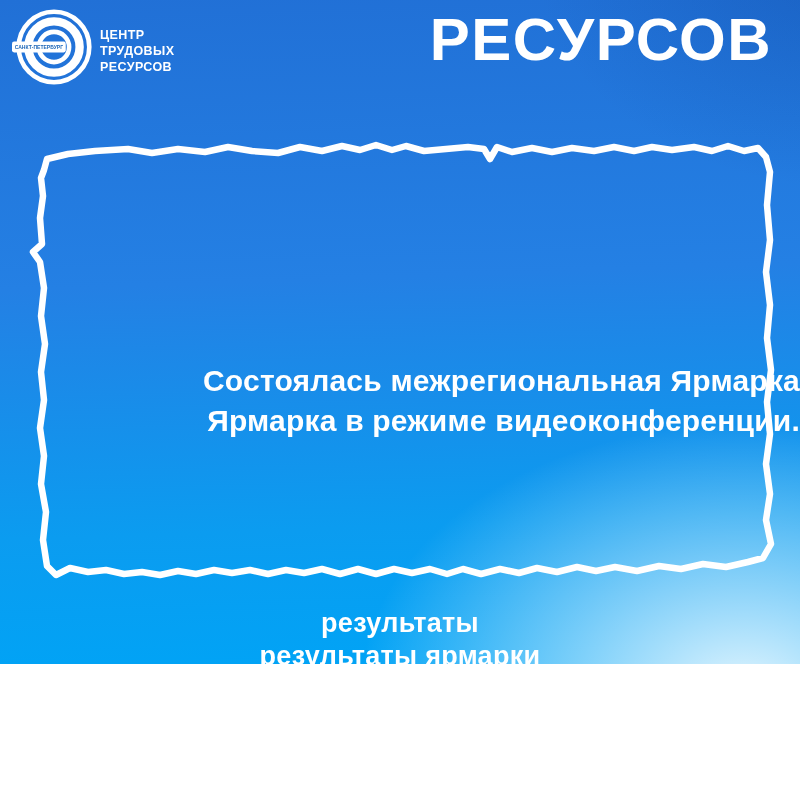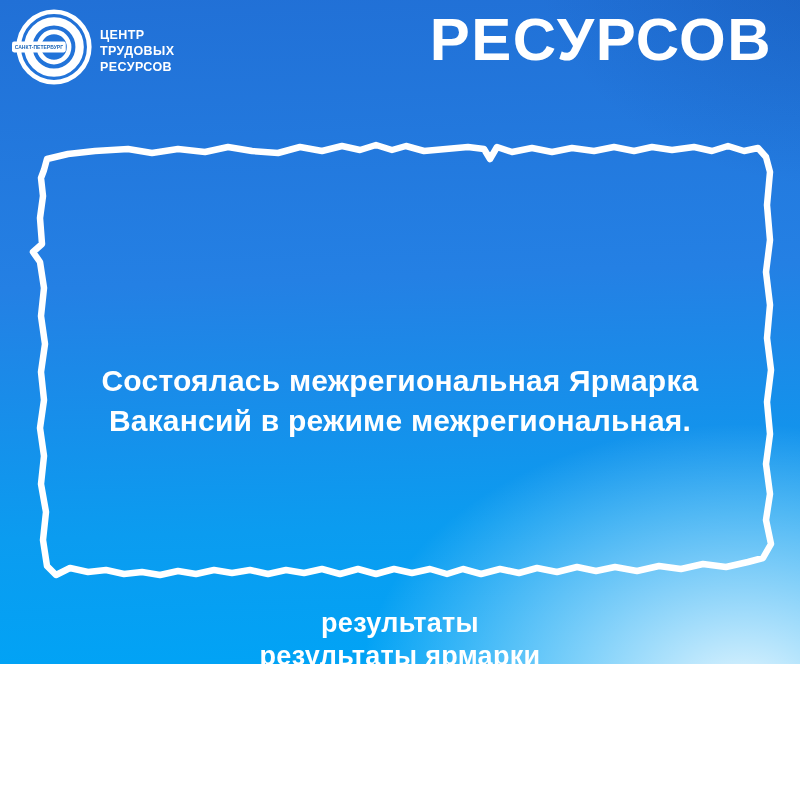--- a/index.html
+++ b/index.html
@@ -43,21 +43,21 @@
   .frame {
     position: absolute;
     left: 0; top: 0;
     width: 800px; height: 800px;
     pointer-events: none;
   }
   .headline {
     position: absolute;
     left: 0; top: 361px;
     width: 800px;
-    text-align: center;
+    text-align: right;
     font-size: 30px;
     font-weight: bold;
     line-height: 1.33;
     letter-spacing: 0.2px;
   }
   .headline span { display: block; }
   .subtitle {
     position: absolute;
     left: 0; top: 607px;
     width: 800px;
@@ -111,21 +111,21 @@
       L 557,572 L 537,568 L 519,573 L 500,569 L 481,574 L 463,569 L 447,574 L 430,569 L 412,573
       L 394,569 L 376,574 L 358,569 L 340,574 L 322,569 L 304,573 L 286,570 L 268,574 L 250,570
       L 232,573 L 214,570 L 196,574 L 178,571 L 160,575 L 142,572 L 124,574 L 106,570 L 88,572
       L 70,568 L 56,575 L 47,566
       L 43,540 L 46,512 L 41,484 L 44,456 L 40,428 L 44,400 L 41,372 L 45,344 L 41,316 L 44,288
       L 40,262 L 33,252 L 42,244 L 40,218 L 43,196 L 41,178 Z"></path>
   </svg>
 
   <div class="headline">
     <span>Состоялась межрегиональная Ярмарка</span>
-    <span>Вакансий в режиме межрегиональная.</span>
+    <span>Ярмарка в режиме видеоконференции.</span>
   </div>
 
   <div class="subtitle">
     <span>результаты</span>
     <span>результаты ярмарки</span>
   </div>
 
   <svg class="arrow" viewBox="0 0 62 72" aria-hidden="true">
     <path fill="none" stroke="#ffffff" stroke-width="5" stroke-linecap="round" stroke-linejoin="round" d="M 31,4 C 30,22 32,40 31,60 M 13,40 C 19,48 25,56 31,62 M 48,42 C 43,49 37,56 32,62"></path>
   </svg>

